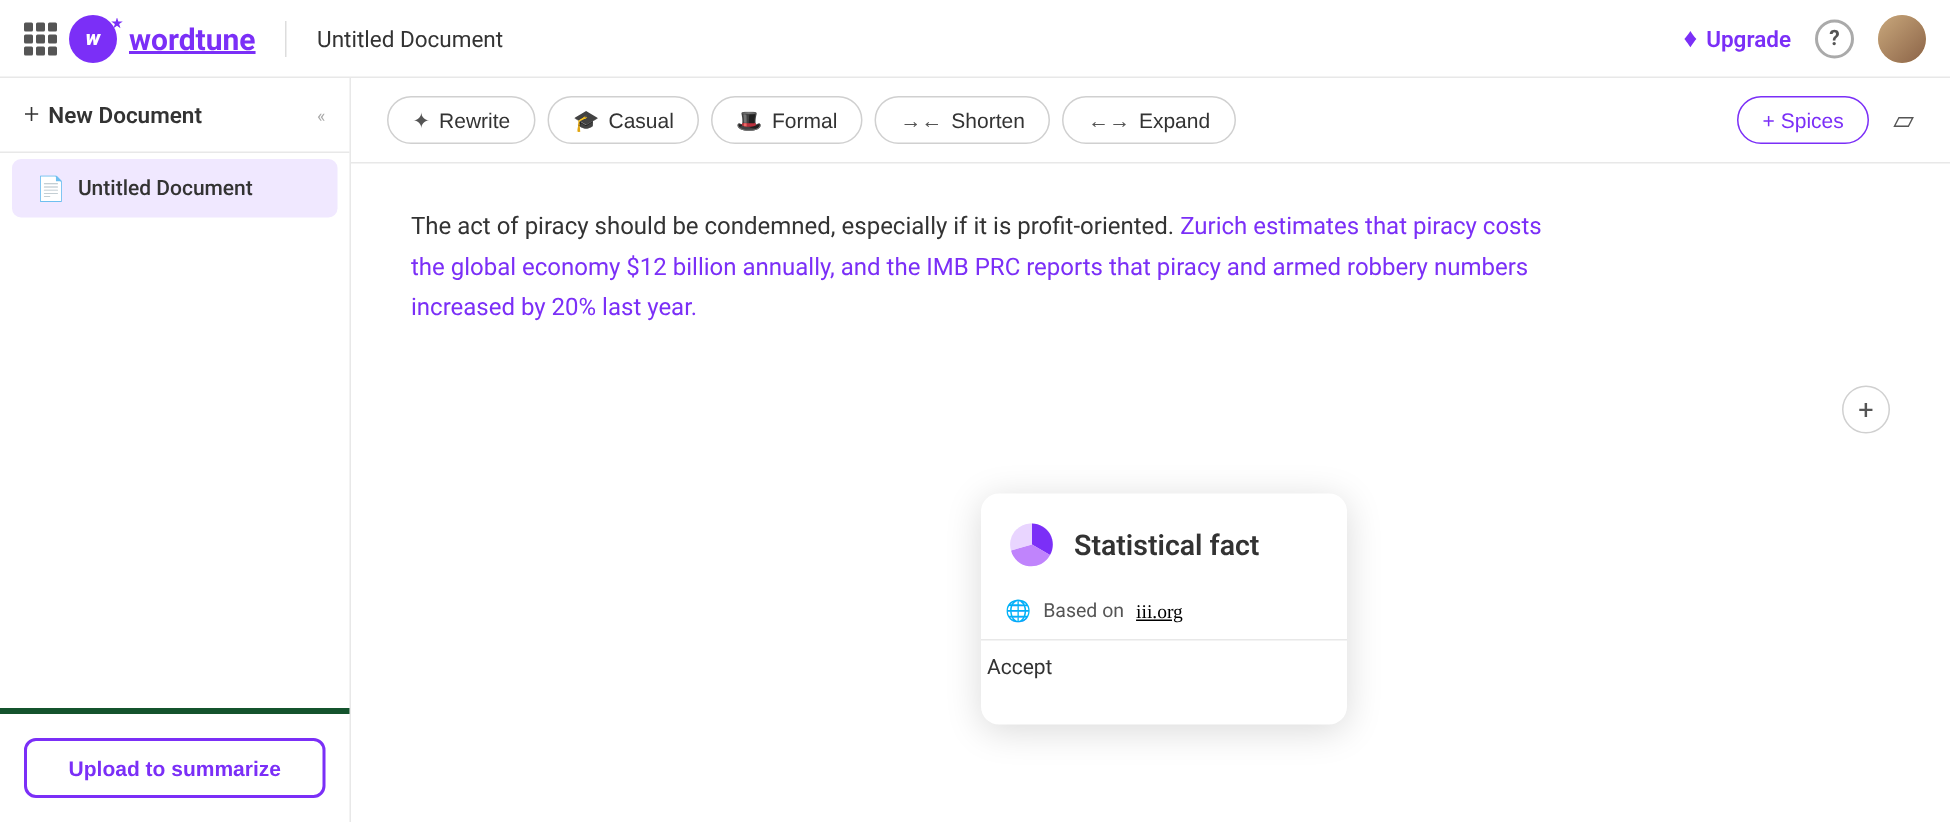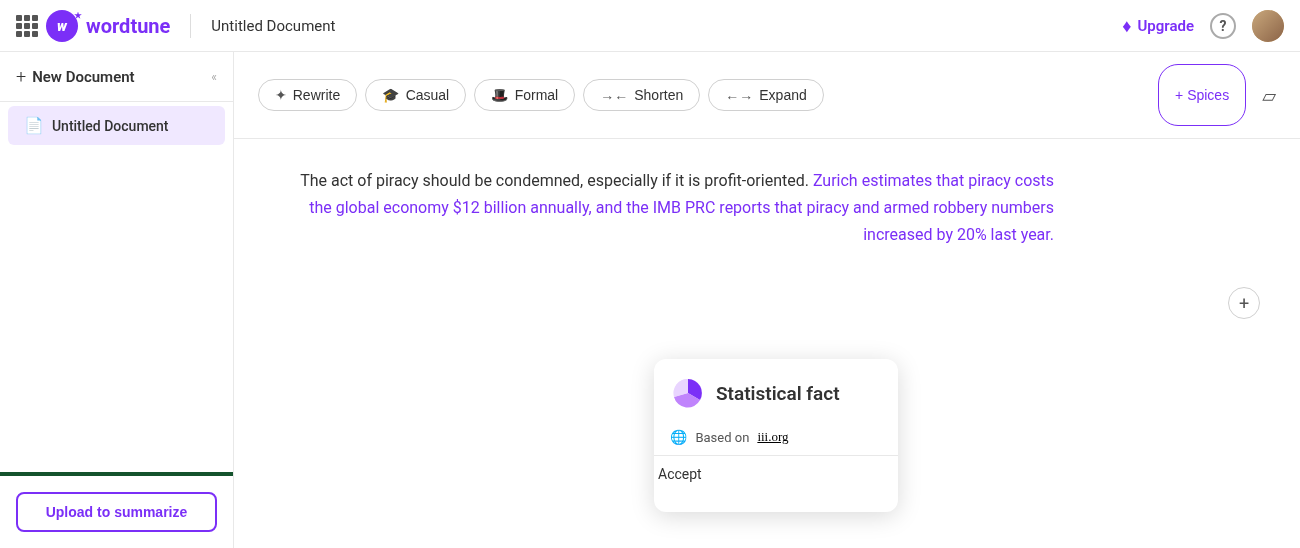--- a/index.html
+++ b/index.html
@@ -17,21 +17,21 @@
     .logo-container { display: flex; align-items: center; gap: 0; }
     .logo-circle {
       width: 32px; height: 32px; background: #7b2ff7;
       border-radius: 50%; display: flex; align-items: center; justify-content: center;
       font-weight: 900; color: #fff; font-size: 14px; font-style: italic;
     }
     .logo-star {
       position: relative; margin-left: -4px; margin-top: -14px;
       width: 8px; height: 8px; background: #7b2ff7; clip-path: polygon(50% 0%,61% 35%,98% 35%,68% 57%,79% 91%,50% 70%,21% 91%,32% 57%,2% 35%,39% 35%);
     }
-    .wordtune-text { font-size: 20px; font-weight: 700; color: #7b2ff7; margin-left: 4px; }
+    .wordtune-text { font-size: 20px; font-weight: 700; color: #7b2ff7; margin-left: 4px; text-decoration: underline; }
     .nav-divider { width: 1px; height: 24px; background: #ddd; margin: 0 12px; }
     .nav-doc-title { font-size: 15px; color: #333; }
     .topnav-right { margin-left: auto; display: flex; align-items: center; gap: 16px; }
     .upgrade-btn { display: flex; align-items: center; gap: 6px; color: #7b2ff7; font-weight: 600; font-size: 15px; cursor: pointer; }
     .diamond-icon { color: #7b2ff7; font-size: 18px; }
     .help-icon { width: 26px; height: 26px; border-radius: 50%; border: 2px solid #aaa; display: flex; align-items: center; justify-content: center; font-size: 14px; color: #555; cursor: pointer; font-weight: 700; }
     .avatar { width: 32px; height: 32px; border-radius: 50%; background: #c9a87c; overflow: hidden; cursor: pointer; }
     .avatar-img { width: 100%; height: 100%; background: linear-gradient(135deg, #c9a87c, #8b6347); border-radius: 50%; }
 
     
@@ -78,29 +78,29 @@
       display: flex; align-items: center; gap: 8px; padding: 12px 24px;
       border-bottom: 1px solid #e8e8e8;
     }
     .toolbar-btn {
       display: flex; align-items: center; gap: 6px; padding: 7px 16px;
       border: 1.5px solid #d0d0d0; border-radius: 20px; background: #fff;
       font-size: 14px; color: #333; cursor: pointer; font-weight: 500;
     }
     .toolbar-btn-icon { font-size: 14px; color: #555; }
     .spices-btn {
-      display: flex; align-items: center; gap: 6px; padding: 22px 16px;
+      display: flex; align-items: center; gap: 6px; padding: 7px 16px;
       border: 1.5px solid #7b2ff7; border-radius: 20px; background: #fff;
       font-size: 14px; color: #7b2ff7; cursor: pointer; font-weight: 500;
       margin-left: auto;
     }
     .panel-icon { margin-left: 8px; cursor: pointer; color: #555; font-size: 18px; }
 
     
-    .editor-area { flex: 1; padding: 28px 40px; position: relative; overflow: auto; text-align: right; }
+    .editor-area { flex: 1; padding: 28px 40px; position: relative; overflow: auto; }
     .editor-text { font-size: 16px; line-height: 1.7; color: #333; max-width: 780px; }
     .text-normal { color: #333; }
     .text-highlight { color: #7b2ff7; }
     .add-btn {
       position: absolute; top: 148px; right: 40px;
       width: 32px; height: 32px; border-radius: 50%;
       border: 1.5px solid #d0d0d0; background: #fff;
       display: flex; align-items: center; justify-content: center;
       cursor: pointer; font-size: 18px; color: #555;
     }

